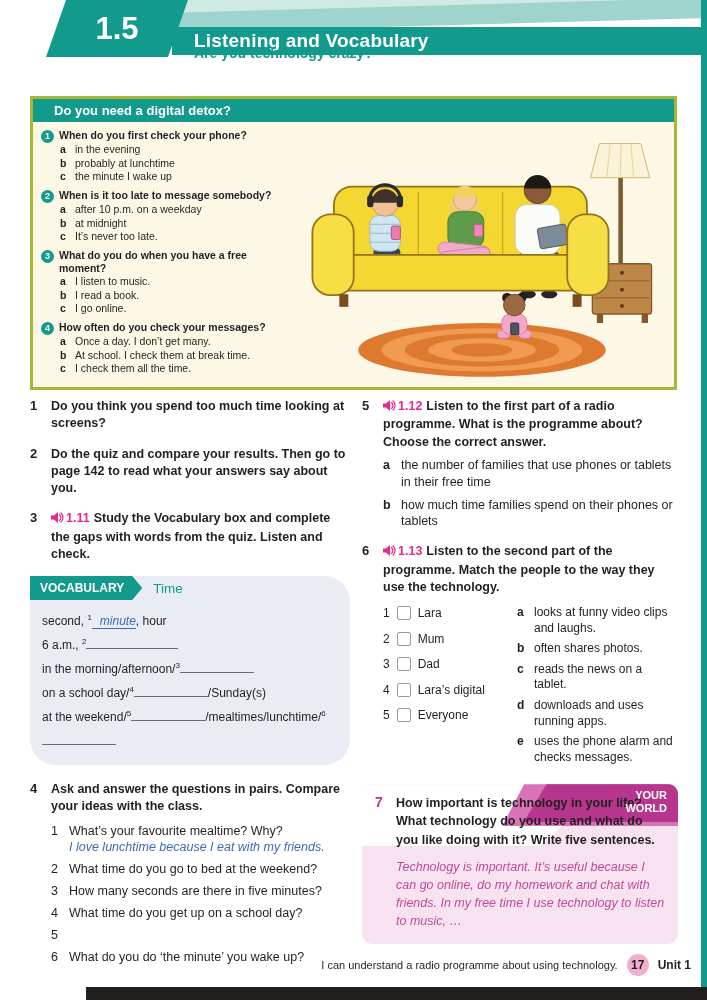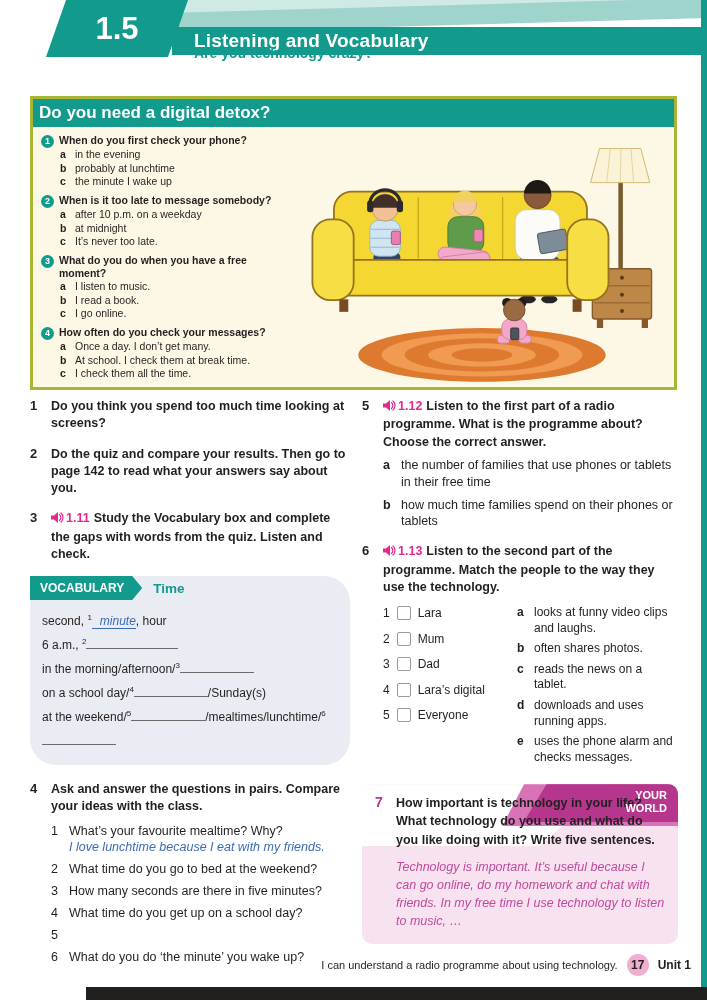--- a/index.html
+++ b/index.html
@@ -19,21 +19,21 @@
          display:flex;align-items:center;justify-content:center;color:#fff;font-weight:bold;font-size:31px;}
   .subtitle{position:absolute;left:194px;top:45px;color:#129a8c;font-size:14px;font-weight:600;}
 
   
   .edge-right{position:absolute;top:0;right:0;width:6px;height:987px;background:#129a8c;}
   .edge-bottom{position:absolute;left:86px;right:0;bottom:0;height:13px;background:#21201e;}
 
   
   .quiz{position:absolute;left:30px;top:96px;width:647px;height:294px;box-sizing:border-box;
         background:#fdf8e6;border:3px solid #a9b534;}
-  .quiz-header{background:#129a8c;color:#fff;font-weight:bold;font-size:17px;padding:4px 6px;}
+  .quiz-header{background:#129a8c;color:#fff;font-weight:bold;font-size:13px;padding:4px 21px;}
   .quiz-body{display:flex;height:calc(100% - 26px);}
   .quiz-qs{width:248px;padding:7px 2px 4px 8px;box-sizing:border-box;}
   .q{margin-bottom:5px;}
   .qhead{display:flex;gap:5px;font-weight:bold;font-size:10.5px;line-height:1.25;}
   .qnum{flex:0 0 13px;height:13px;border-radius:50%;background:#129a8c;color:#fff;font-size:9px;
         display:flex;align-items:center;justify-content:center;margin-top:1px;}
   .opt{display:flex;gap:7px;font-size:10.5px;padding-left:19px;line-height:1.3;}
   .opt .letter{font-weight:bold;flex:0 0 8px;}
   .quiz-art{flex:1;position:relative;}
   .quiz-art svg{position:absolute;inset:0;width:100%;height:100%;}
@@ -53,21 +53,21 @@
   .subnum{flex:0 0 10px;}
   .example{color:#3a6bb5;font-style:italic;font-weight:400;}
   .opt2{display:flex;gap:8px;font-weight:400;margin-top:6px;line-height:1.35;}
   .opt2 .letter{font-weight:bold;flex:0 0 10px;}
 
   
   .vocab{background:#e9ecf3;margin:4px 0 16px 0;padding-bottom:12px;border-radius:26px;}
   .vocab-head{display:flex;align-items:center;gap:11px;padding-top:0;}
   .vocab-ribbon{background:#129a8c;color:#fff;font-weight:bold;font-size:12px;padding:5px 18px 5px 10px;
                 clip-path:polygon(0 0,calc(100% - 10px) 0,100% 50%,calc(100% - 10px) 100%,0 100%);}
-  .vocab-topic{color:#129a8c;font-weight:bold;font-size:13.5px;}
+  .vocab-topic{color:#129a8c;font-weight:normal;font-size:13.5px;}
   .vocab-body{padding:9px 14px 0 12px;font-size:12px;line-height:2.0;}
   .vocab-body sup{font-size:8px;}
   .gap{display:inline-block;width:74px;border-bottom:1px solid #6b6b6b;height:11px;}
   .gap.wide{width:92px;}
   .ans{color:#3a6bb5;font-style:italic;border-bottom:1px solid #3a6bb5;padding-left:8px;}
 
   
   .match{display:flex;gap:12px;margin-top:9px;font-weight:400;}
   .match-left{flex:0 0 122px;}
   .match-row{display:flex;align-items:center;gap:7px;margin-bottom:9px;font-size:12px;}

